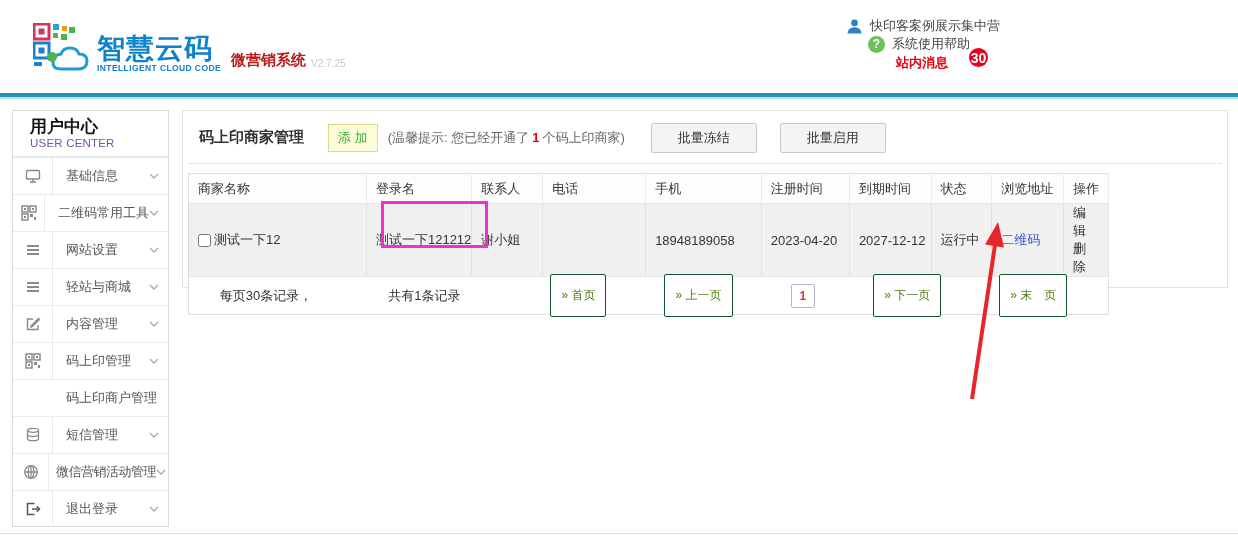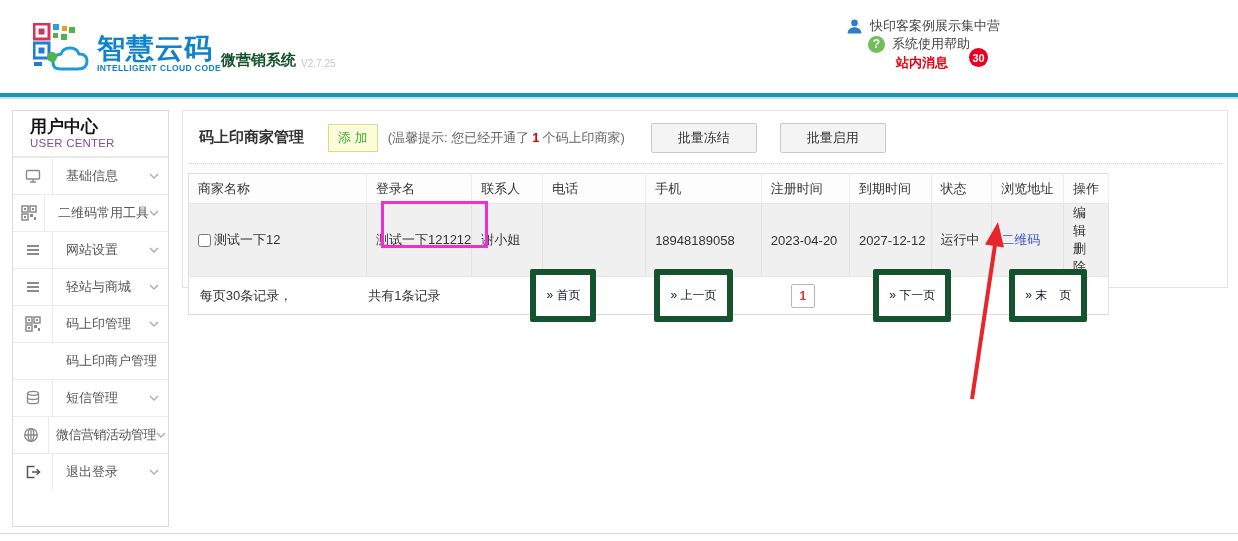--- a/index.html
+++ b/index.html
@@ -8,30 +8,30 @@
 
   
   .header { position:absolute; top:0; left:0; width:1238px; height:93px; background:#fff; }
   .accent1 { position:absolute; top:93px; left:0; width:1238px; height:4px; background:#1697b5; }
   .accent2 { position:absolute; top:97px; left:0; width:1238px; height:2px; background:#c3e4ee; }
 
   .brand { position:absolute; left:33px; top:23px; display:flex; align-items:flex-end; }
   .brand-logo { width:56px; height:50px; margin-right:8px; }
   .brand-name { font-size:28px; font-weight:bold; color:#0f82cc; line-height:1.05; letter-spacing:1px; }
   .brand-tagline { font-size:8.5px; font-weight:bold; color:#0f82cc; letter-spacing:.4px; }
-  .brand-product { font-size:15px; font-weight:bold; color:#14532d; padding-bottom:3px; }
+  .brand-product { font-size:15px; font-weight:bold; color:#b91c1c; margin-left:10px; padding-bottom:3px; }
   .brand-version { font-size:10px; color:#c6c6c6; margin-left:5px; padding-bottom:4px; }
 
   .hdr-row1 { position:absolute; top:17px; left:846px; display:flex; align-items:center; font-size:13px; color:#444;flex-direction:column; }
   .hdr-link { display:flex; align-items:center; cursor:pointer; }
   .hdr-ic { width:17px; height:17px; margin-right:7px; }
   .help-circle { width:17px; height:17px; border-radius:50%; background:#6fbf5a; color:#fff; font-size:12px;
     font-weight:bold; display:flex; align-items:center; justify-content:center; margin-right:7px; }
   .messages { color:#e60012; font-weight:bold; }
-  .badge { min-width:19px; height:19px; border-radius:10px; background:#e8001f; color:#fff; font-size:11px;
+  .badge { min-width:19px; height:19px; border-radius:10px; background:#e8001f; color:#fff; font-size:14px;
     font-weight:bold; display:flex; align-items:center; justify-content:center; margin-left:21px;
     transform:translateY(-5px); padding:0 0; }
   .gap36 { margin-right:38px; } .gap46 { margin-right:46px; }
 
   .hdr-row2 { position:absolute; top:46px; left:893px; display:flex; align-items:center; }
   .phone { font-size:20px; font-weight:bold; color:#2b4a7c; letter-spacing:.5px; }
   .qq-btn { display:flex; align-items:center; margin-left:12px; background:#cde7f8; border:1px solid #a9d4ef;
     border-radius:3px; padding:2px 7px 2px 4px; color:#2a6fad; font-size:13px; cursor:pointer; }
   .qq-ic { width:17px; height:19px; margin-right:4px; }
   .qq-check { width:21px; height:21px; background:#f7a41d; border-radius:3px; color:#fff; font-size:13px;
@@ -74,21 +74,21 @@
   tr.data-row td { border-bottom:1px solid #e6e6e6; }
   .status-run { color:#2aa82a; }
   .link-blue { color:#3c52cc; cursor:pointer; }
   .act { cursor:pointer; margin-right:22px; }
   .name-cell { display:flex; align-items:center; }
   .name-cell input { margin-right:3px; width:13px; height:13px; }
 
   .pager-cell { background:#fff; }
   .pager { display:flex; align-items:center; justify-content:center; height:37px; font-size:13px; color:#333;gap:48px; }
   .pg-txt1 { margin-right:28px; } .pg-txt2 { margin-right:42px; }
-  .pg-btn { border:6px solid #14532d; border-radius:2px; background:#fff; color:#0f172a; font-size:12px;
+  .pg-btn { border:1px solid #14532d; border-radius:2px; background:#fff; color:#4d7c0f; font-size:12px;
     padding:12px 10px; margin-right:10px; cursor:pointer; white-space:nowrap; }
   .pg-cur { border:1px solid #b6b0dc; color:#e53333; font-weight:bold; padding:4px 8px; }
 
   
   .hl-box { position:absolute; left:381px; top:201px; width:107px; height:47px; border:3px solid #f02ed2; z-index:5; }
   .arrow-svg { position:absolute; left:0; top:0; width:1238px; height:541px; pointer-events:none; z-index:6; }
   .footer-line { position:absolute; top:533px; left:0; width:1238px; border-top:1px solid #dcdcdc; }
 </style>
 </head>
 <body>
@@ -198,20 +198,32 @@
           <rect x="2" y="7" width="12" height="2"></rect>
           <rect x="2" y="11" width="12" height="2"></rect>
         </svg>
       </span>
     <span class="sb-label">轻站与商城</span>
     <svg class="chev" width="10" height="6" viewBox="0 0 10 6">
         <path d="M1 1l4 4 4-4" stroke="#aaa" fill="none" stroke-width="1.3"></path>
       </svg>
   </div>
 
+  <div class="sb-item">
+    <span class="ic-cell">
+      <svg viewBox="0 0 16 16" fill="none" stroke="#8a8a8a" stroke-width="1.4">
+        <path d="M13 9v4.5H2.5V3H8"></path>
+          <path d="M6.5 9.5L13.5 2.5l1 1L7.5 10.5l-1.6.6z"></path>
+      </svg>
+      </span>
+    <span class="sb-label">内容管理</span>
+    <svg class="chev" width="10" height="6" viewBox="0 0 10 6">
+        <path d="M1 1l4 4 4-4" stroke="#aaa" fill="none" stroke-width="1.3"></path>
+      </svg>
+  </div>
 
   <div class="sb-item">
     <span class="ic-cell">
       <svg viewBox="0 0 16 16" fill="#8a8a8a">
         <rect x="1" y="1" width="6" height="6" fill="none" stroke="#8a8a8a" stroke-width="1.5"></rect>
           <rect x="3" y="3" width="2" height="2"></rect>
         <rect x="9" y="1" width="6" height="6" fill="none" stroke="#8a8a8a" stroke-width="1.5"></rect>
           <rect x="11" y="3" width="2" height="2"></rect>
         <rect x="1" y="9" width="6" height="6" fill="none" stroke="#8a8a8a" stroke-width="1.5"></rect>
           <rect x="3" y="11" width="2" height="2"></rect>

